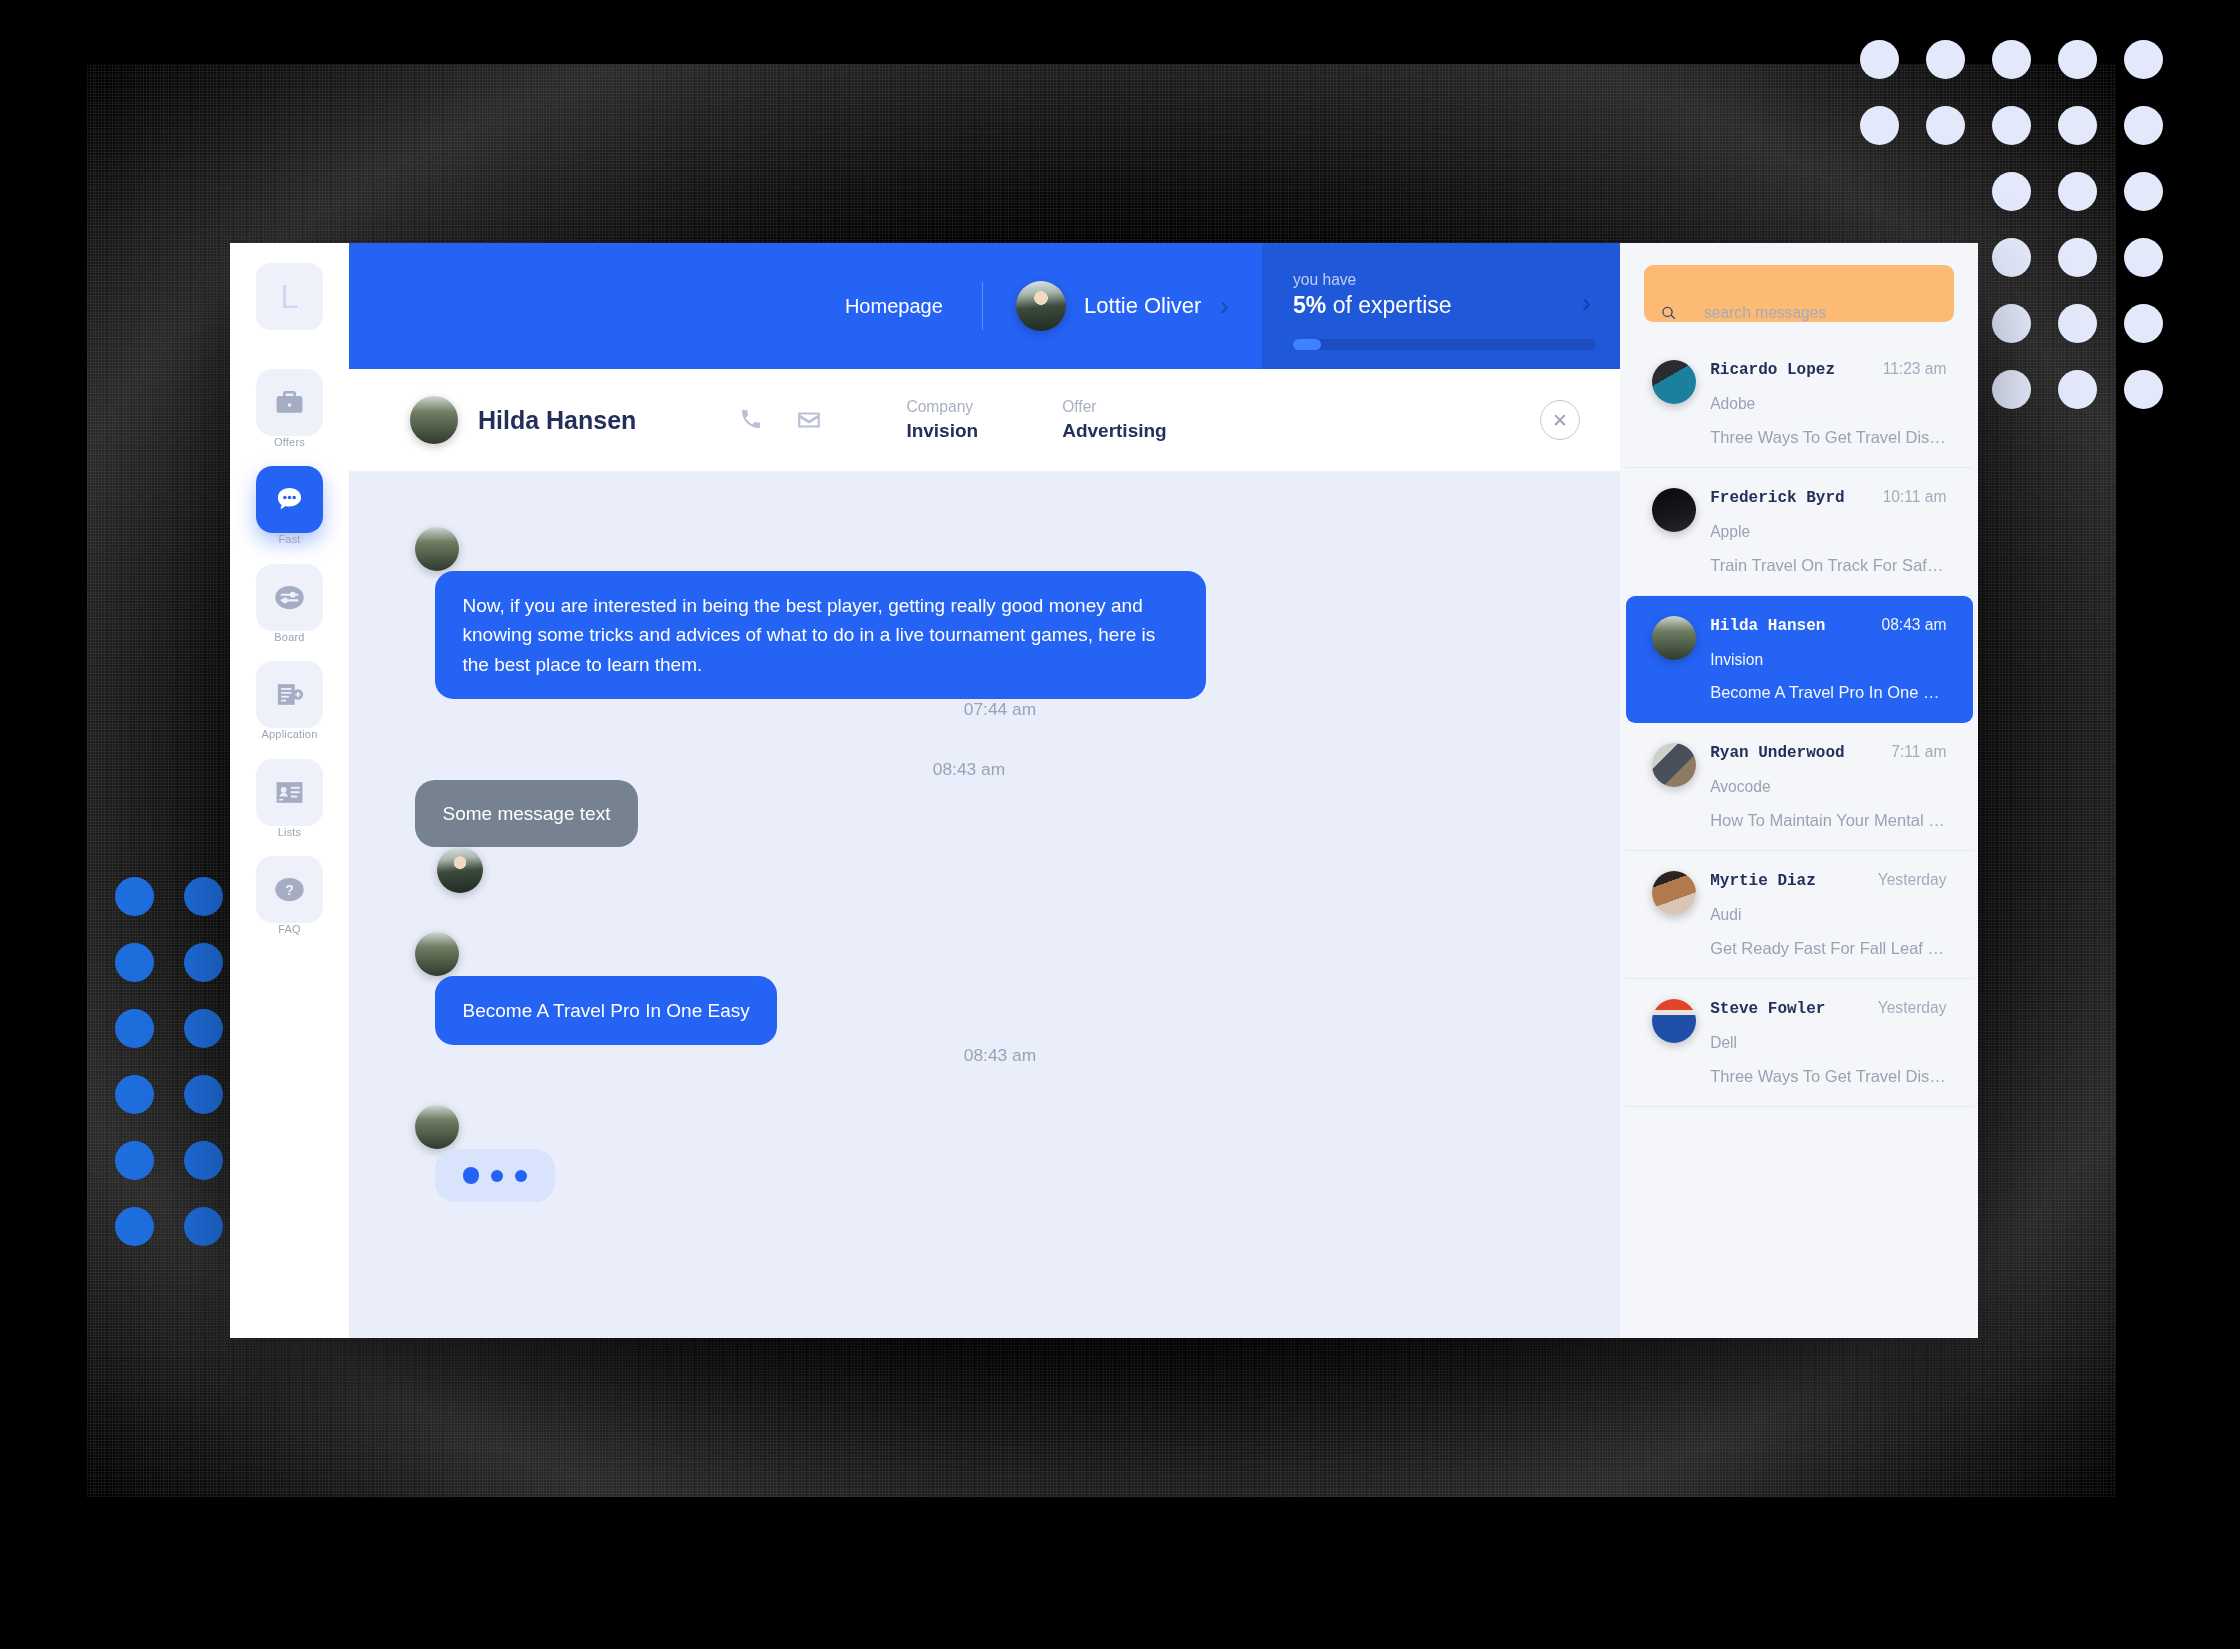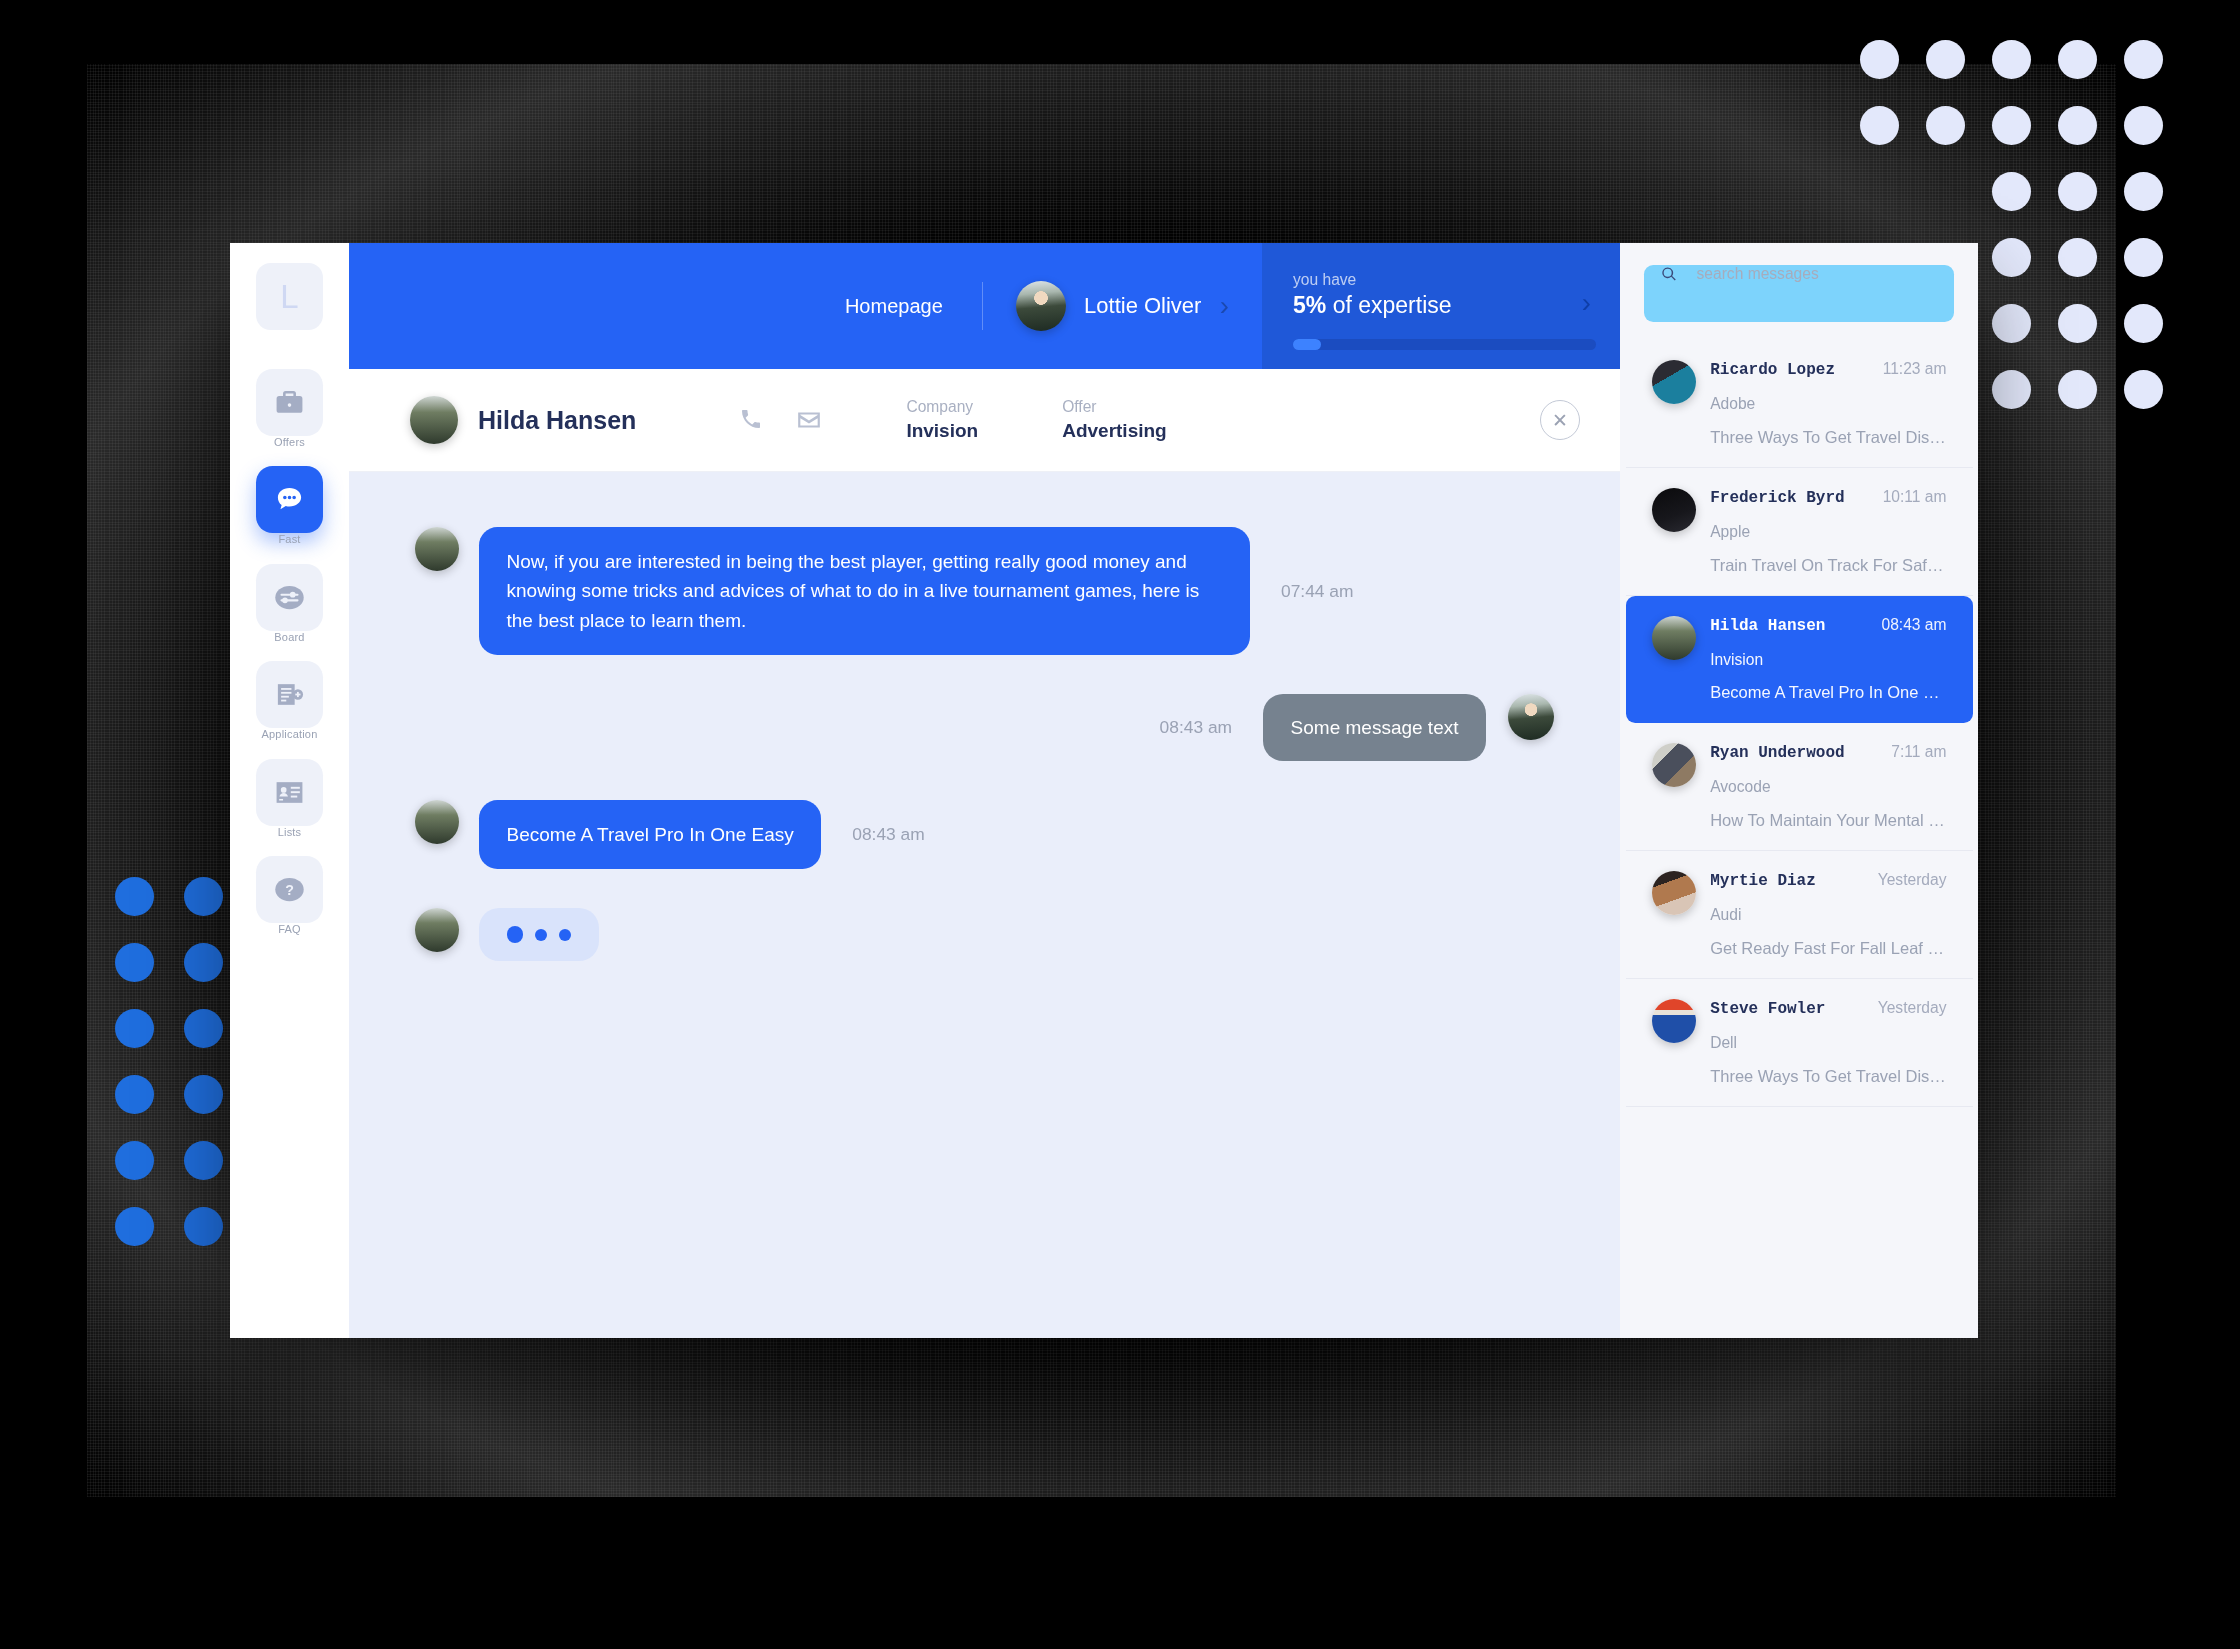--- a/index.html
+++ b/index.html
@@ -137,21 +137,21 @@
   .meta-label { font-size: 15.6px; color:#a9b0c2; }
   .meta-value { font-size: 19px; font-weight: 700; color:#24305a; margin-top: 3.7px; }
   #close-btn {
     margin-left:auto; width: 40px; height: 40px; border-radius:50%;
     border: 1.8px solid #c3c9d6; display:flex; align-items:center; justify-content:center;
     color:#9ba2b3; font-size: 19px; cursor:pointer;
   }
 
   
   #messages { flex:1 1 auto; background:#eaeefa; padding: 55px 66px 0 66px; position:relative; }
-  .row { display:flex; align-items:flex-start; margin-bottom: 39px; }
+  .row { display:flex; align-items:flex-start; margin-bottom: 39px; flex-direction: column; }
   .row.out { justify-content:flex-end; }
   .bubble {
     border-radius: 18.4px; padding: 20px 27.5px; font-size: 19px; line-height: 1.55;
     max-width: 771px;
   }
   .bubble.in { background:#2563f5; color:#fff; margin-left: 20px; }
   .bubble.grey { background:#76828f; color:#fff; border-radius: 20px; padding: 18.4px 27.5px; }
   .tstamp { font-size: 17.4px; color:#9aa2b4; align-self: center; }
   .row.in .tstamp { margin-left: 31px; }
   .row.out .tstamp { margin-right: 31px; }
@@ -166,22 +166,22 @@
     box-shadow: 0 13px 31px rgba(70,90,160,.12);
   }
   #msg-input { flex:1 1 auto; border:none; outline:none; font-size: 20px; color:#2b3558; font-family:inherit; background:transparent; }
   #msg-input::placeholder { color:#9aa2b4; }
   #send-btn { width:39px; height:39px; display:flex; align-items:center; justify-content:center; cursor:pointer; }
 
   
   #right { width: 358px; flex: 0 0 358px; background:#f5f6fa; display:flex; flex-direction:column; }
   #search-wrap { padding: 22px 24px 18.4px 24px; }
   #search-box {
-    height: 57px; background:#7dd3fc; border-radius: 9.2px;
-    display:flex; align-items:flex-start; padding: 0 16.5px; gap: 20px;
+    height: 57px; background:#fdba74; border-radius: 9.2px;
+    display:flex; align-items:flex-end; padding: 0 16.5px; gap: 28px;
   }
   #search-input { border:none; outline:none; background:transparent; font-size:15.6px; color:#5a637a; font-family:inherit; width:100%; }
   #search-input::placeholder { color:#a6acbd; }
 
   .conv {
     padding: 20px 26px 20px 26px; display:flex; gap: 14.7px; cursor:pointer;
     border-bottom: 0.9px solid #e7e9f1; margin: 0 5.5px;
   }
   .conv.active { background:#2563f5; border-radius: 9.2px; border-bottom-color: transparent; margin: 0 5.5px; }
   .conv-body { flex:1 1 auto; min-width:0; }

